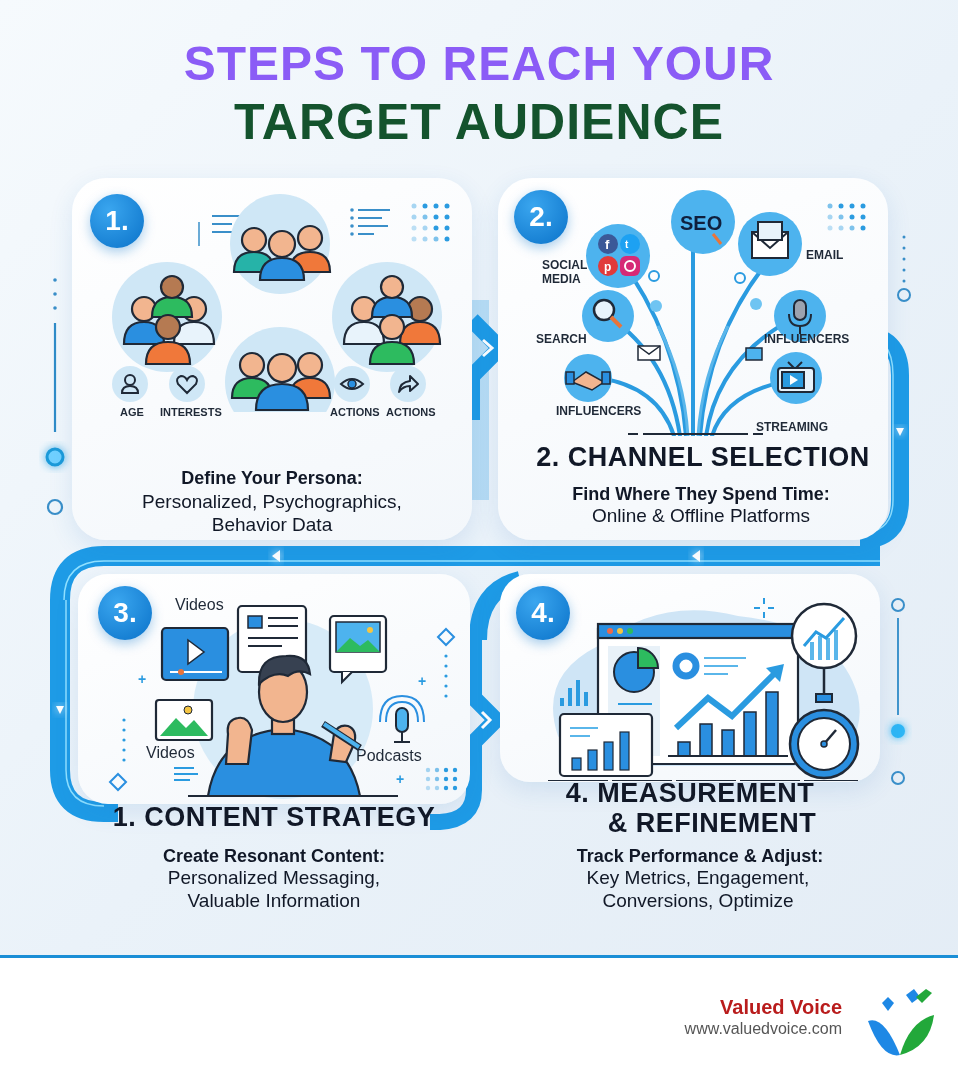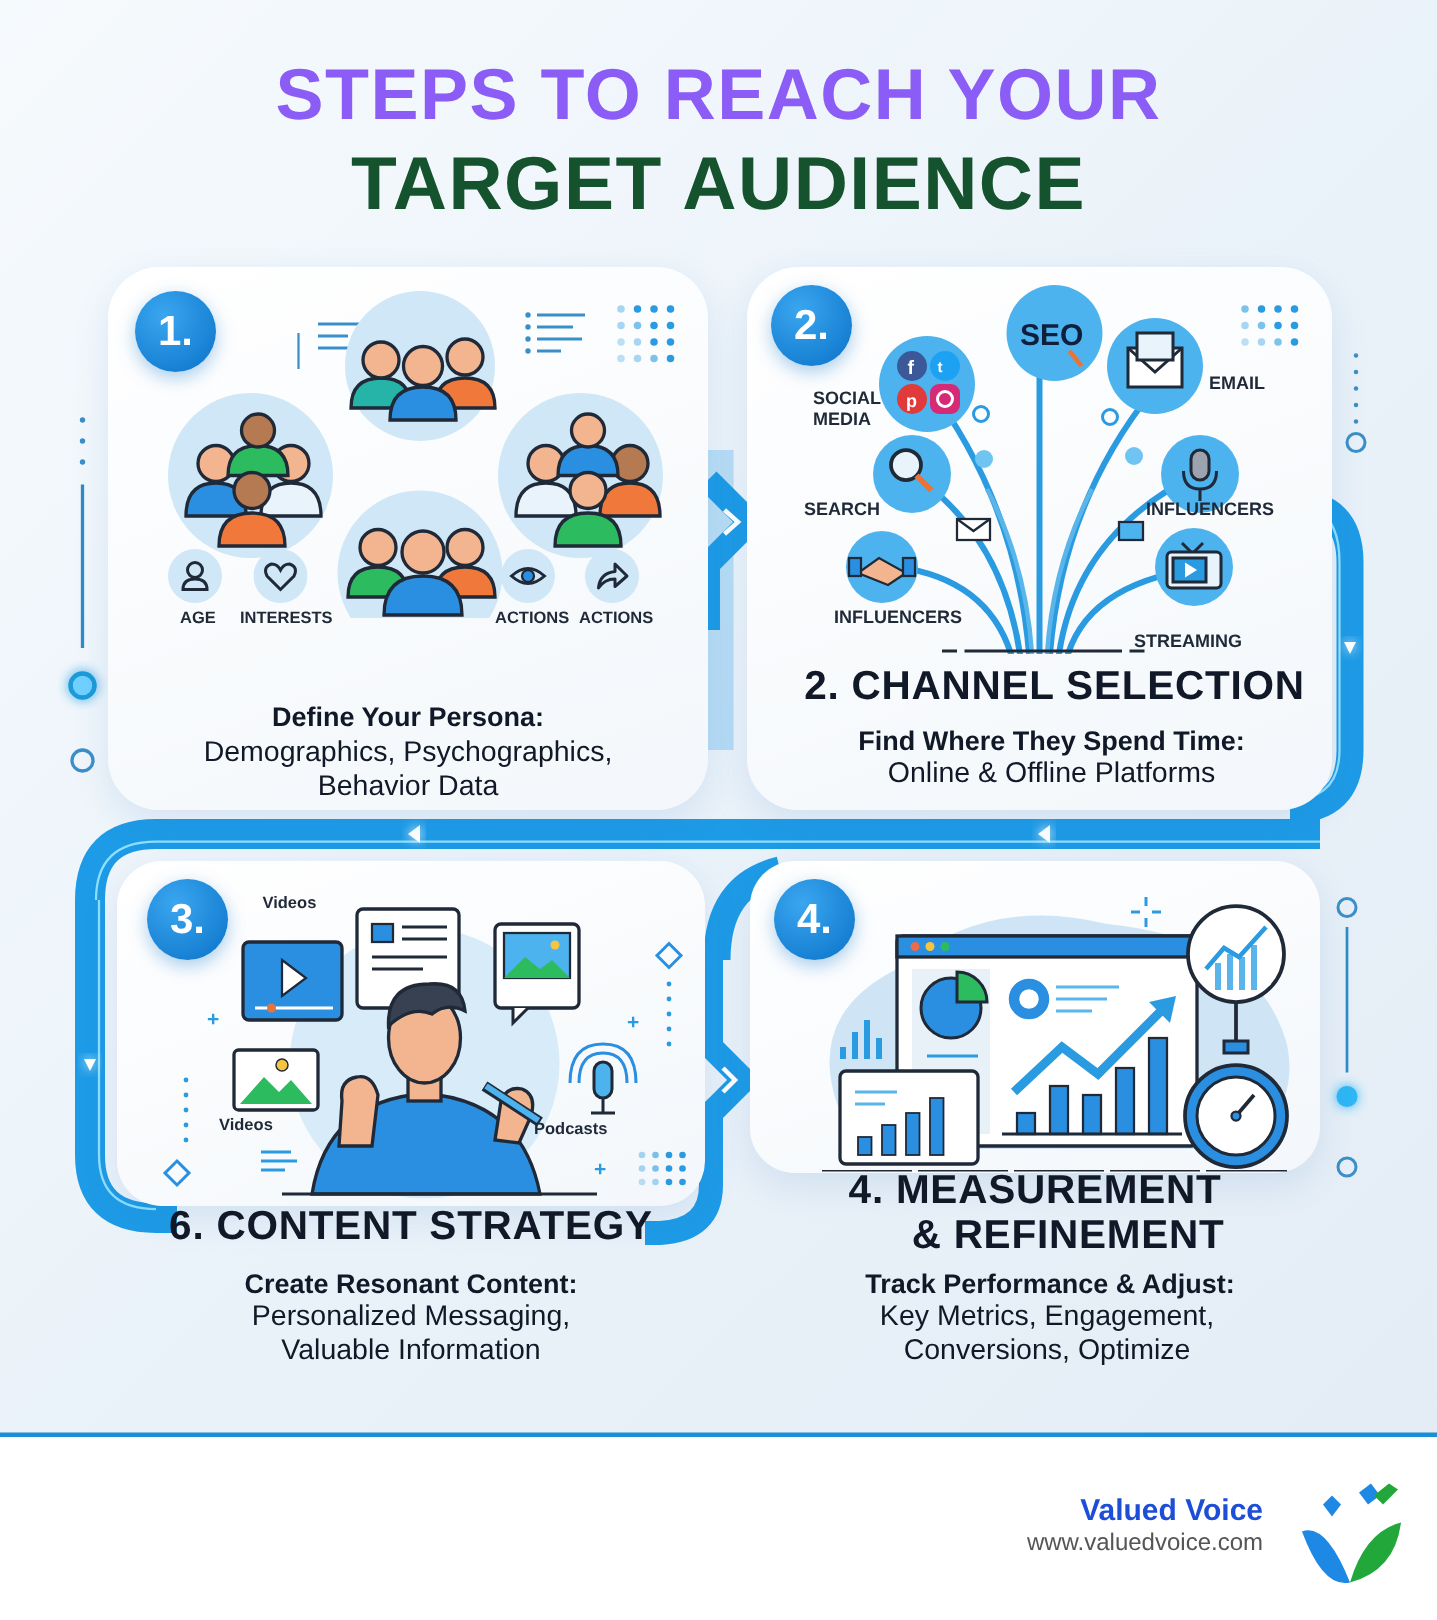--- a/index.html
+++ b/index.html
@@ -26,26 +26,26 @@
     color: #fff; font-family: "Liberation Sans", sans-serif; font-weight: 700; font-size: 28px;
     display: flex; align-items: center; justify-content: center;
     box-shadow: 0 4px 12px rgba(10, 114, 201, 0.35);
   }
   .step-title { position: absolute; left: 0; width: 100%; text-align: center; font-family: "Liberation Sans", sans-serif; font-weight: 700; font-size: 27px; color: #111827; letter-spacing: 0.5px; }
   .step-sub { position: absolute; left: 0; width: 100%; text-align: center; font-family: "Liberation Sans", sans-serif; font-weight: 700; font-size: 18px; color: #111827; }
   .step-desc { position: absolute; left: 0; width: 100%; text-align: center; font-family: "Liberation Sans", sans-serif; font-size: 19px; color: #111827; line-height: 23px; }
   .illus { position: absolute; }
   .lbl { position: absolute; font-family: "Liberation Sans", sans-serif; font-weight: 700; font-size: 12px; color: #1f2937; white-space: nowrap; }
   .lbl-small { font-size: 11px; }
-  .lbl-reg { font-weight: 700; font-size: 11px; }
+  .lbl-reg { font-weight: 400; font-size: 16px; }
 
   .connector { position: absolute; }
   .footer-line { position: absolute; left: 0; top: 955px; width: 958px; height: 3px; background: #1a8ed6; }
   .footer { position: absolute; left: 0; top: 958px; width: 958px; height: 122px; background: #ffffff; }
-  .brand-name { position: absolute; right: 116px; top: 996px; font-family: "Liberation Sans", sans-serif; font-weight: 700; font-size: 20px; color: #1d4ed8; }
+  .brand-name { position: absolute; right: 116px; top: 996px; font-family: "Liberation Sans", sans-serif; font-weight: 700; font-size: 20px; color: #b91c1c; }
   .brand-url { position: absolute; right: 116px; top: 1020px; font-family: "Liberation Sans", sans-serif; font-size: 16px; color: #555; }
   .logo { position: absolute; left: 860px; top: 985px; }
 </style>
 </head>
 <body>
 
 <div class="title-wrap">
   <div class="title-line1">STEPS TO REACH YOUR</div>
   <div class="title-line2">TARGET AUDIENCE</div>
 </div>
@@ -204,21 +204,21 @@
   <svg class="illus" width="36" height="36" style="left:318px; top:188px;" viewBox="0 0 36 36">
     <circle cx="18" cy="18" r="18" fill="#cfe7f6"></circle>
       <path d="M9 26 Q10 16 20 15 L20 10 L28 18 L20 25 L20 20 Q13 20 9 26 Z" fill="none" stroke="#1f2937" stroke-width="2" stroke-linejoin="round"></path>
   </svg>
   <div class="lbl lbl-small" style="left:48px; top:228px;">AGE</div>
   <div class="lbl lbl-small" style="left:88px; top:228px;">INTERESTS</div>
   <div class="lbl lbl-small" style="left:258px; top:228px;">ACTIONS</div>
   <div class="lbl lbl-small" style="left:314px; top:228px;">ACTIONS</div>
 
   <div class="step-sub" style="top:290px;">Define Your Persona:</div>
-  <div class="step-desc" style="top:312px;">Demographics, Psychographics,</div>
+  <div class="step-desc" style="top:312px;">Personalized, Psychographics,</div>
   <div class="step-desc" style="top:335px;">Behavior Data</div>
 </div>
 
 <div class="card" style="left:498px; top:178px; width:390px; height:362px;">
   <div class="badge" style="left:16px; top:12px;">2.</div>
 
   <svg class="illus" width="370" height="250" style="left:10px; top:8px;" viewBox="0 0 370 250">
 
     <g stroke="#2a9be0" stroke-width="4" fill="none" stroke-linecap="round">
       <path d="M185 250 L185 60"></path>
@@ -419,21 +419,21 @@
         <circle cx="339" cy="204" r="2.2" opacity="0.4"></circle>
         <circle cx="348" cy="204" r="2.2"></circle>
         <circle cx="357" cy="204" r="2.2"></circle>
     </g>
     <line x1="90" y1="212" x2="300" y2="212" stroke="#1f2937" stroke-width="2"></line>
   </svg>
   <div class="lbl lbl-reg" style="left:97px; top:22px;">Videos</div>
   <div class="lbl lbl-reg" style="left:68px; top:170px;">Videos</div>
   <div class="lbl lbl-reg" style="left:278px; top:173px;text-align:center;">Podcasts</div>
 </div>
-<div class="step-title" style="top:802px; left:78px; width:392px;">6. CONTENT STRATEGY</div>
+<div class="step-title" style="top:802px; left:78px; width:392px;">1. CONTENT STRATEGY</div>
 <div class="step-sub" style="top:846px; left:78px; width:392px;">Create Resonant Content:</div>
 <div class="step-desc" style="top:866px; left:78px; width:392px;">Personalized Messaging,</div>
 <div class="step-desc" style="top:889px; left:78px; width:392px;">Valuable Information</div>
 
 <div class="card" style="left:500px; top:574px; width:380px; height:208px; border-radius:30px;">
   <div class="badge" style="left:16px; top:12px;">4.</div>
 
   <svg class="illus" width="360" height="205" style="left:18px; top:2px;" viewBox="0 0 360 205">
     <path d="M40 160 Q20 100 80 70 Q140 20 220 40 Q320 50 340 120 Q350 170 300 190 L60 190 Z" fill="#cfe5f6"></path>
 

